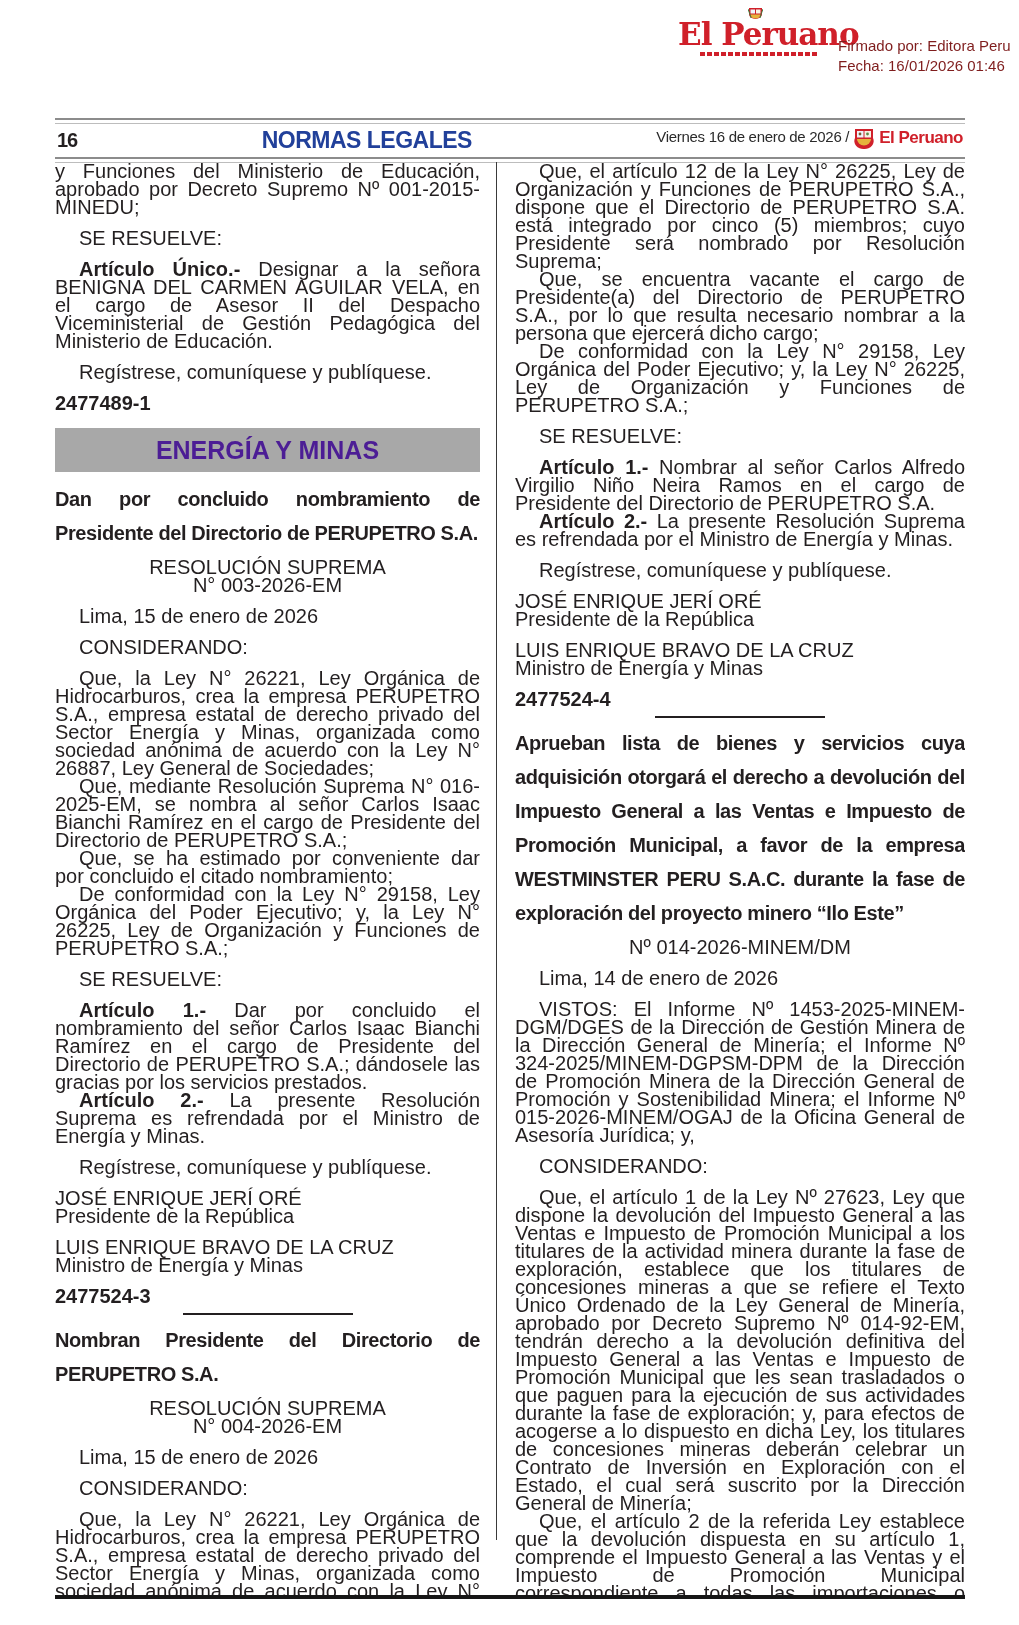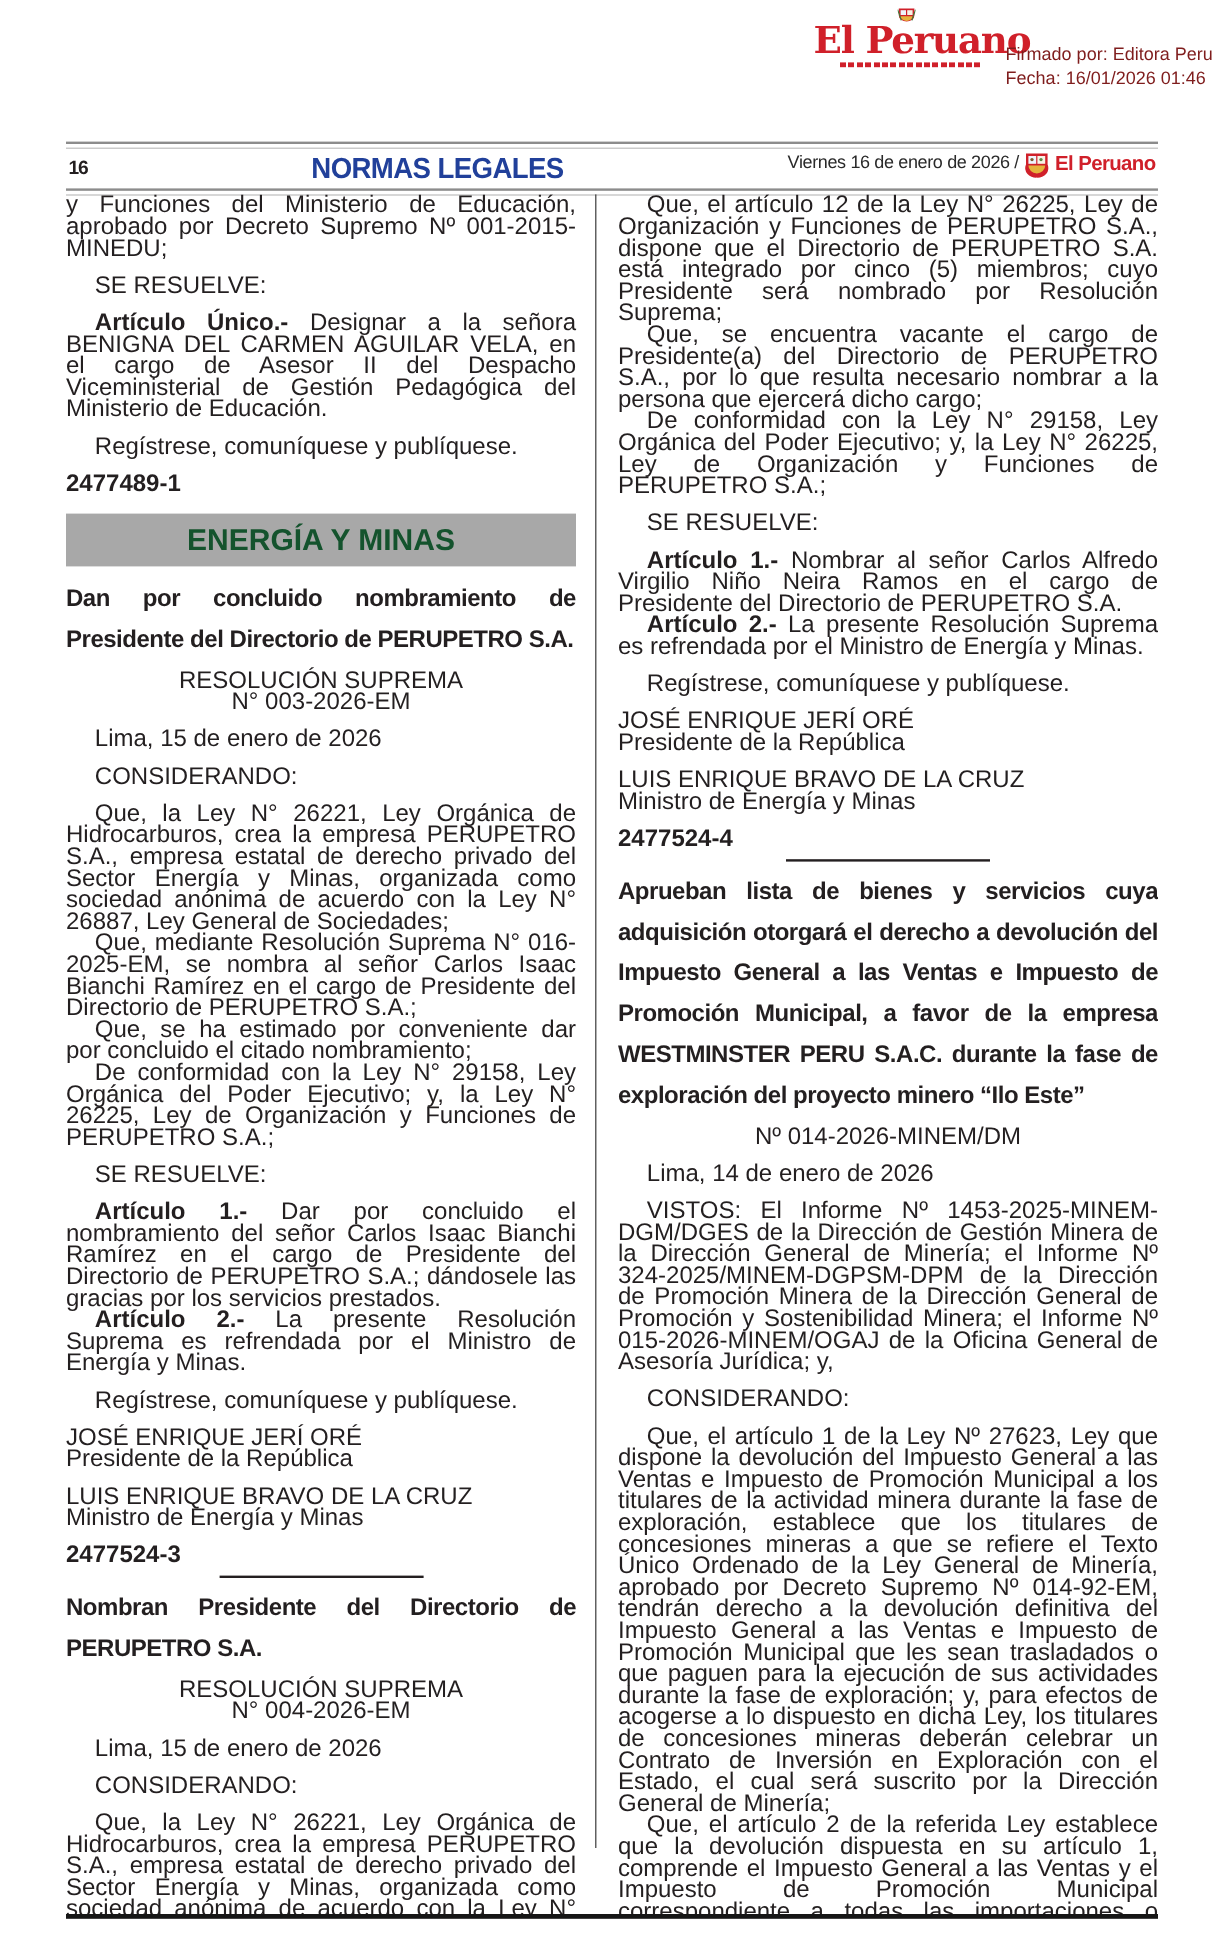--- a/index.html
+++ b/index.html
@@ -19,41 +19,41 @@
   .logo-tagline {
     position:absolute; top:52px; left:700px; width:118px; height:4px;
     background:repeating-linear-gradient(90deg,#d0202a 0 5px,#ffffff 5px 7px);
   }
   .signed { position:absolute; top:13px; left:838px; font-size:15px; line-height:20px; color:#7f1d1d;margin-top:23px; }
 
   
   .band { position:absolute; top:118px; left:55px; width:910px; }
   .rule-double { height:3px; border-top:2px solid #8c8c8c; border-bottom:1px solid #bdbdbd; }
   .band-row { display:flex; align-items:center; justify-content:space-between; height:31px; padding:1px 2px; }
-  .page-num { font-size:16px; font-weight:bold; letter-spacing:-1px; }
+  .page-num { font-size:20px; font-weight:bold; letter-spacing:-1px; }
   .band-title { color:#21409a; font-weight:bold; font-size:23px; letter-spacing:-0.5px; transform:scaleY(1.05); }
   .band-right { display:flex; gap:5px; white-space:nowrap; }
   .band-date { font-size:15px; color:#2a2a2a; letter-spacing:-0.3px; }
   .band-brand { color:#d0202a; font-weight:bold; font-size:17px; letter-spacing:-0.5px; }
 
   
   .columns { position:absolute; top:162px; left:55px; width:910px; height:1433px; display:flex; justify-content:space-between; overflow:hidden; }
   .col-left  { width:425px; }
   .col-right { width:450px; }
   .col-divider { position:absolute; top:162px; left:496px; width:1px; height:1378px; background:#3a3a3a; }
 
   
   .t { margin:0; font-size:20px; line-height:18px; text-align:justify; }
   .ind { text-indent:24px; }
   .mt { margin-top:13px; }
   .sig { margin-top:13px; }
   .regid { margin-top:13px; font-weight:bold; }
   .banner {
     margin:16px 0 10px 0; height:44px; background:#a8a8a8;
-    color:#14532d; font-weight:bold; font-size:25px; line-height:44px;
+    color:#4c1d95; font-weight:bold; font-size:25px; line-height:44px;
     text-align:center; letter-spacing:0px; transform-origin:center; 
   }
   .h-art {
     margin:0 0 8px 0; font-size:20px; line-height:34px; font-weight:bold;
     text-align:justify; letter-spacing:-0.4px;
   }
   .res-title { margin-top:8px; text-align:center; }
   .res-title p { text-align:center; font-weight:normal; }
   .sep { width:170px; height:0; border-top:2px solid #231f20; margin:8px auto 8px auto; }
 

